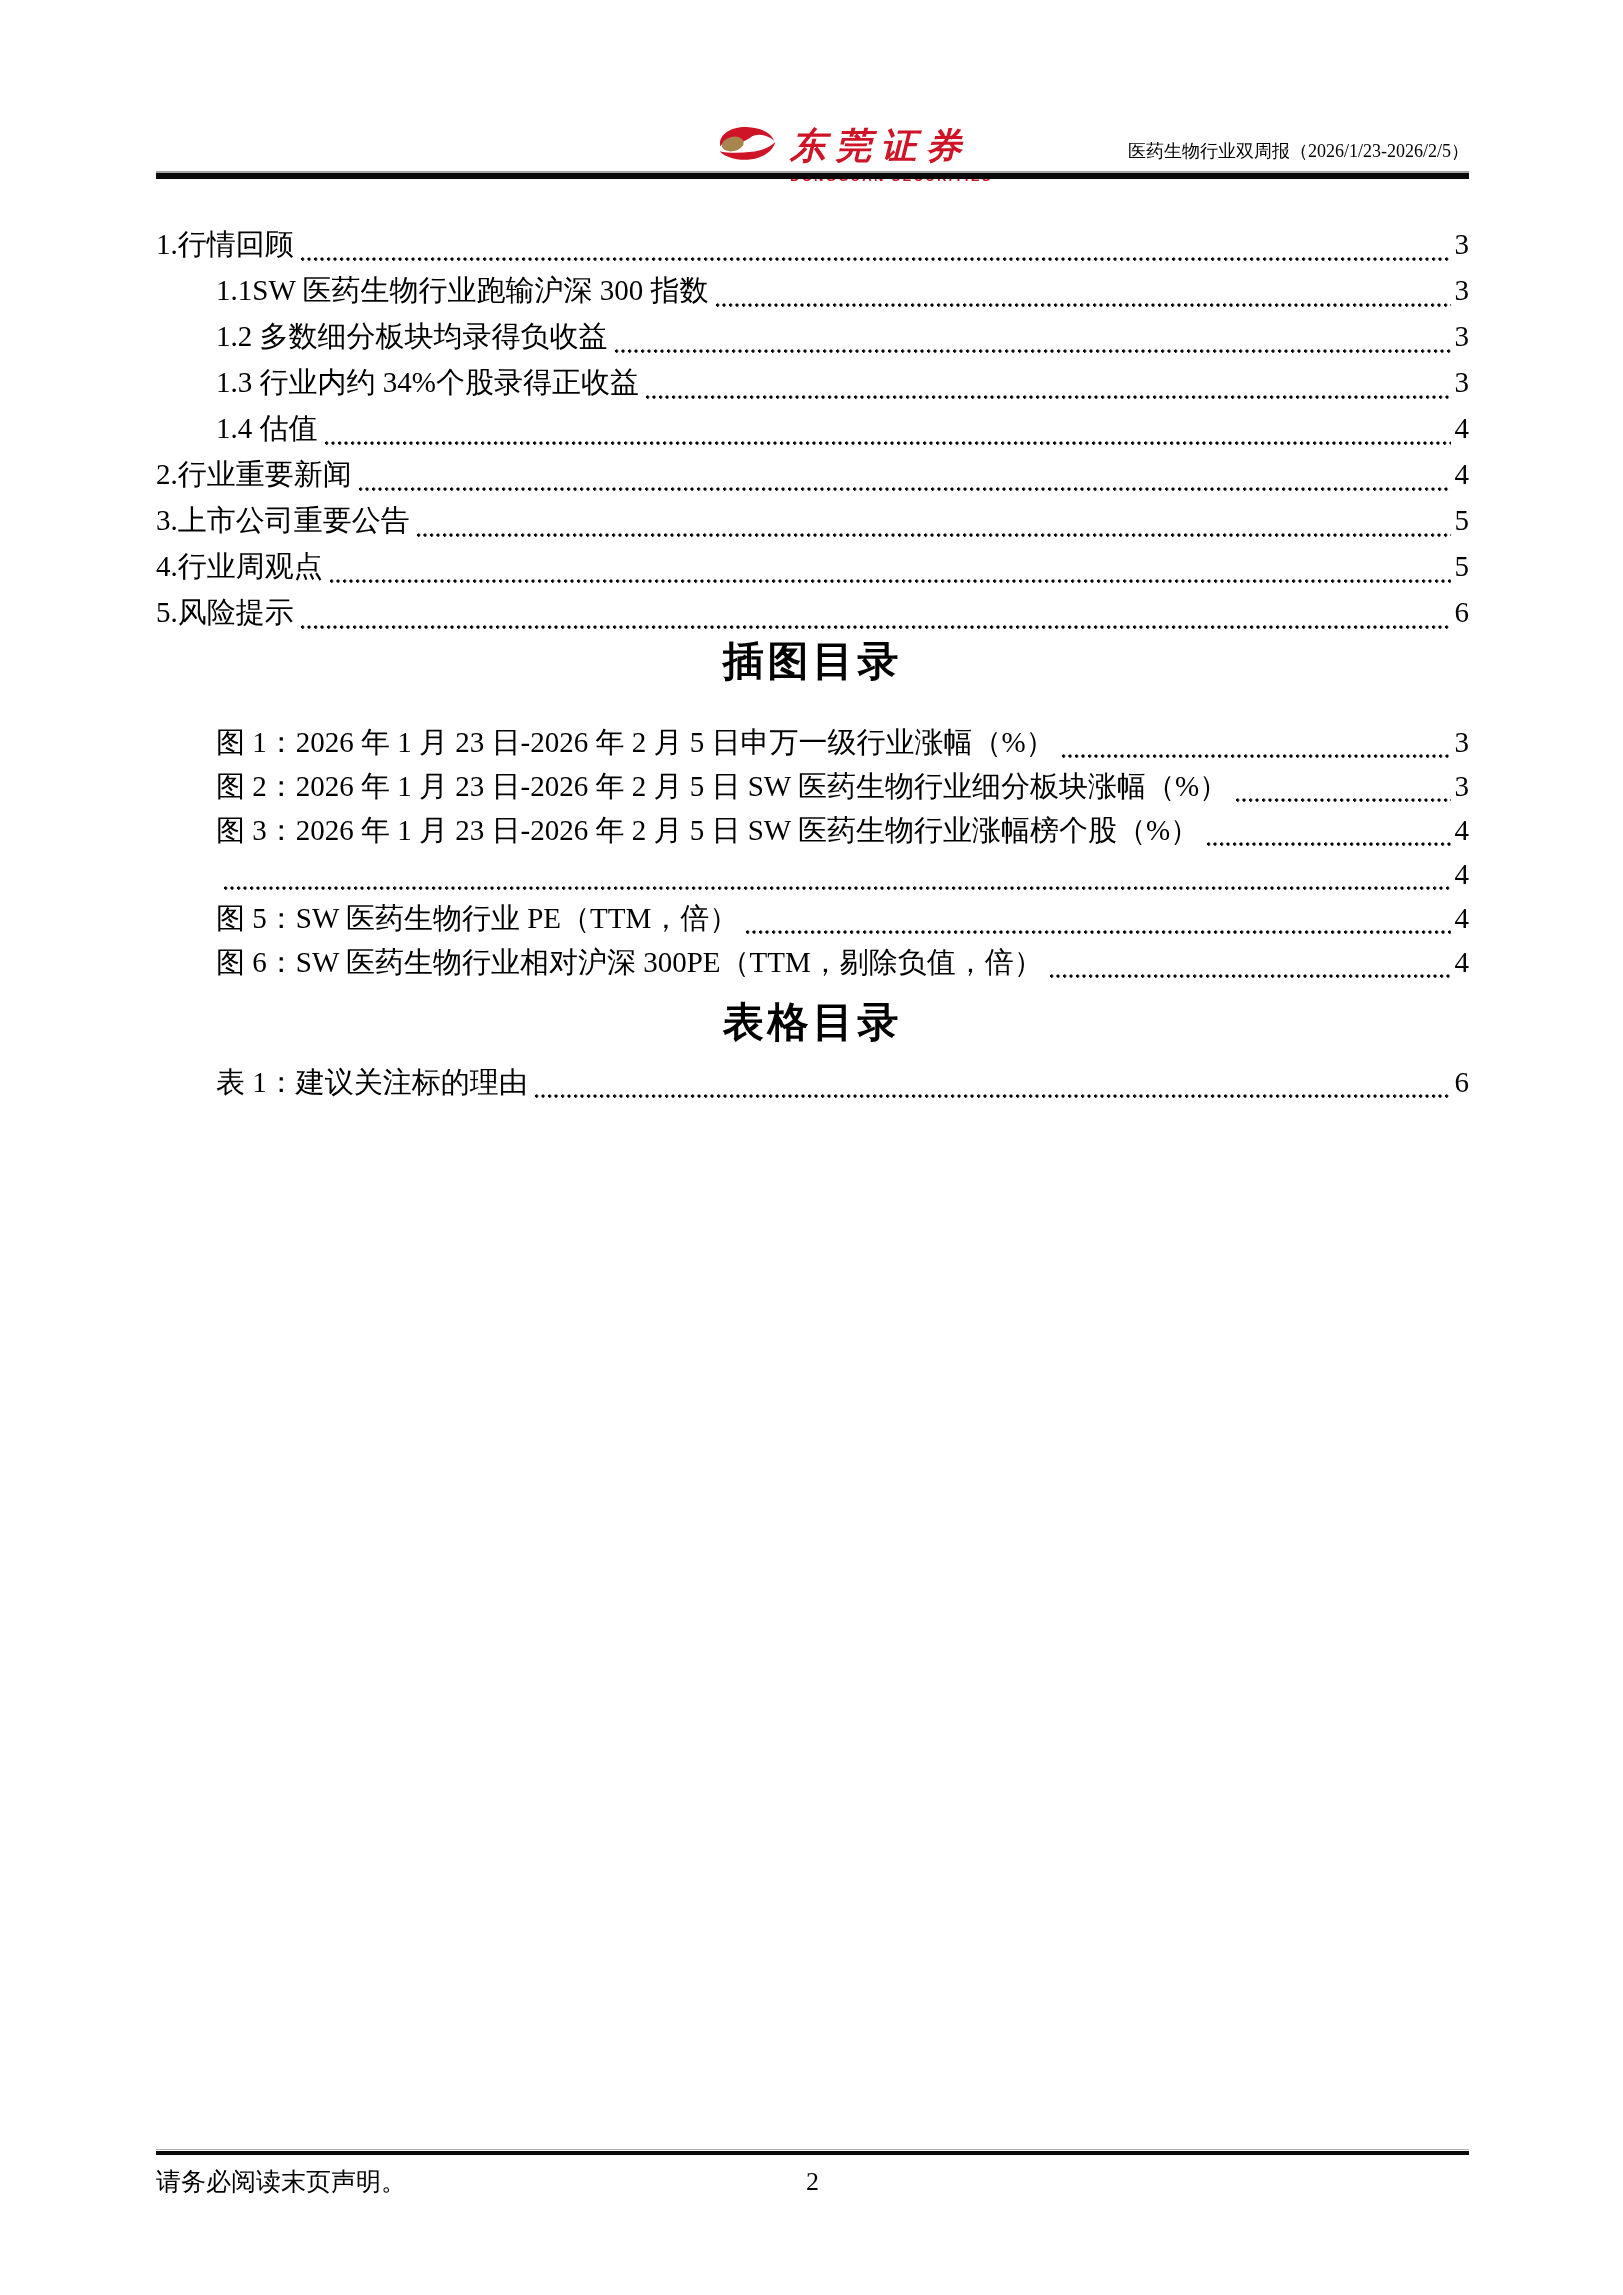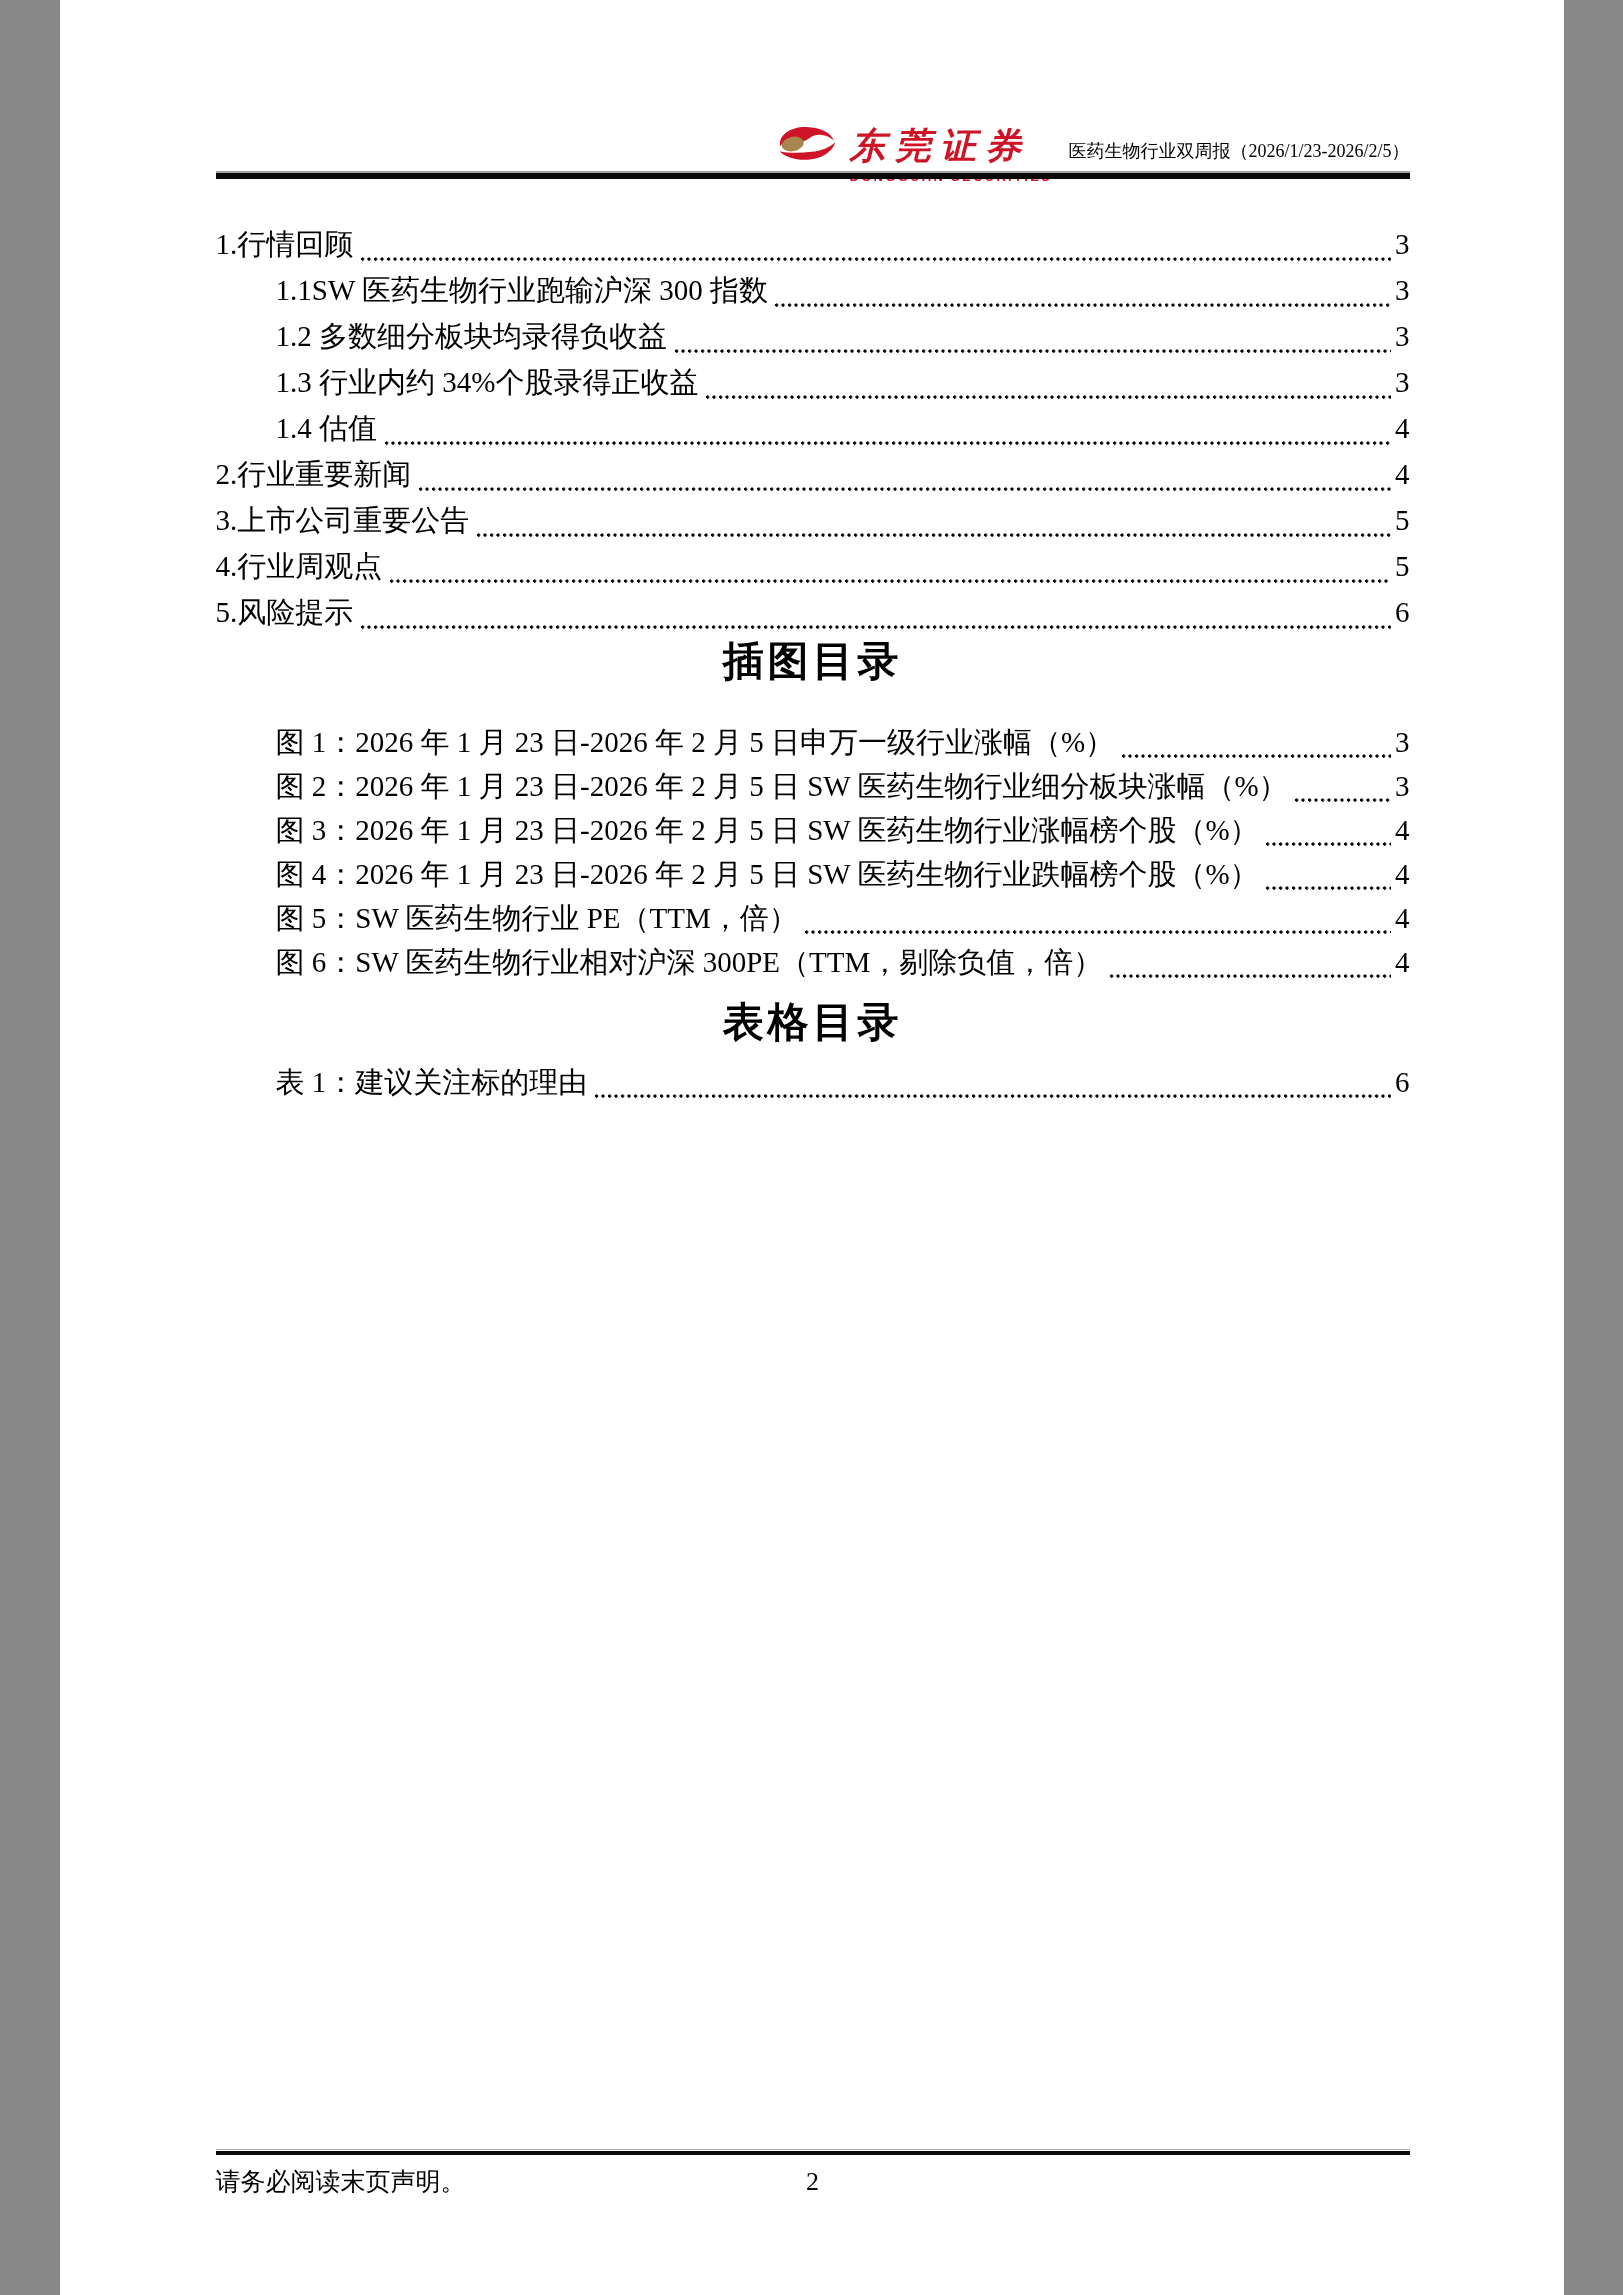--- a/index.html
+++ b/index.html
@@ -1,19 +1,19 @@
 <!DOCTYPE html>
 <html style="font-size:10.5px"><head>
 <meta charset="utf-8">
 <style>
   * { margin:0; padding:0; box-sizing:border-box; }
   html,body { background:#888; }
   .page {
     position:relative;
-    width:1504px; height:2295px;
+    width:1623px; height:2295px;
     margin:0 auto;
     background:#ffffff;
     font-family:"Liberation Serif","DejaVu Serif",serif;
     color:#000;
     overflow:hidden;
   }
 
   
   .logo-mark { position:absolute; left:715px; top:125px; width:63px; height:38px; }
   .logo-text { position:absolute; left:790px; top:128px; }
@@ -154,21 +154,20 @@
       <span class="toc-label">图 2：2026 年 1 月 23 日-2026 年 2 月 5 日 SW 医药生物行业细分板块涨幅（%）</span>
       <span class="leader"></span>
       <span class="toc-page">3</span>
     </div>
     <div class="toc-row fig-row indent1">
       <span class="toc-label">图 3：2026 年 1 月 23 日-2026 年 2 月 5 日 SW 医药生物行业涨幅榜个股（%）</span>
       <span class="leader"></span>
       <span class="toc-page">4</span>
     </div>
     <div class="toc-row fig-row indent1">
-      <span class="toc-label">图 4：2026 年 1 月 23 日-2026 年 2 月 5 日 SW 医药生物行业跌幅榜个股（%）</span>
       <span class="leader"></span>
       <span class="toc-page">4</span>
     </div>
     <div class="toc-row fig-row indent1">
       <span class="toc-label">图 5：SW 医药生物行业 PE（TTM，倍）</span>
       <span class="leader"></span>
       <span class="toc-page">4</span>
     </div>
     <div class="toc-row fig-row indent1">
       <span class="toc-label">图 6：SW 医药生物行业相对沪深 300PE（TTM，剔除负值，倍）</span>

